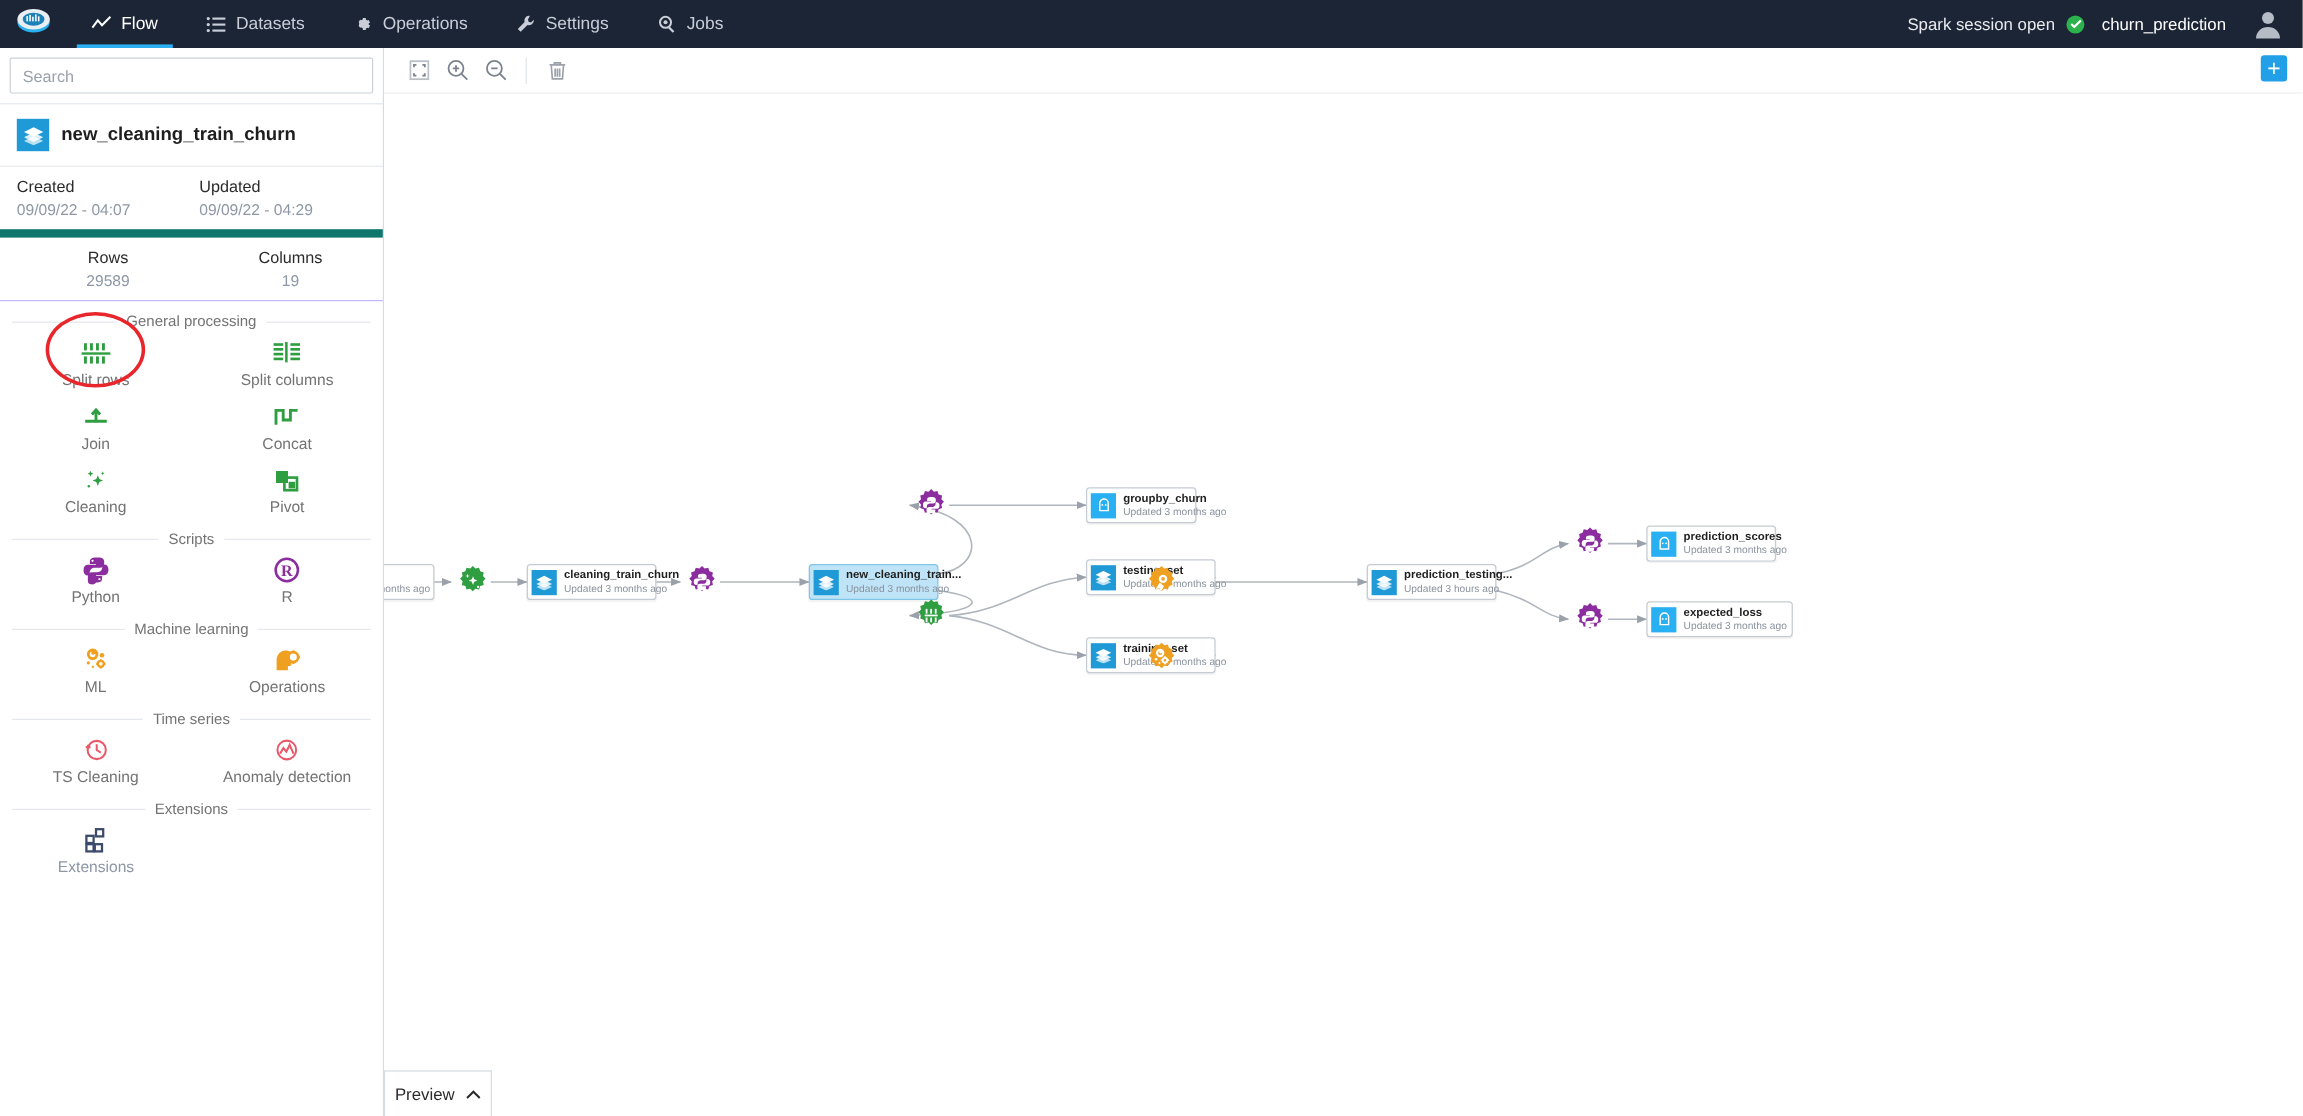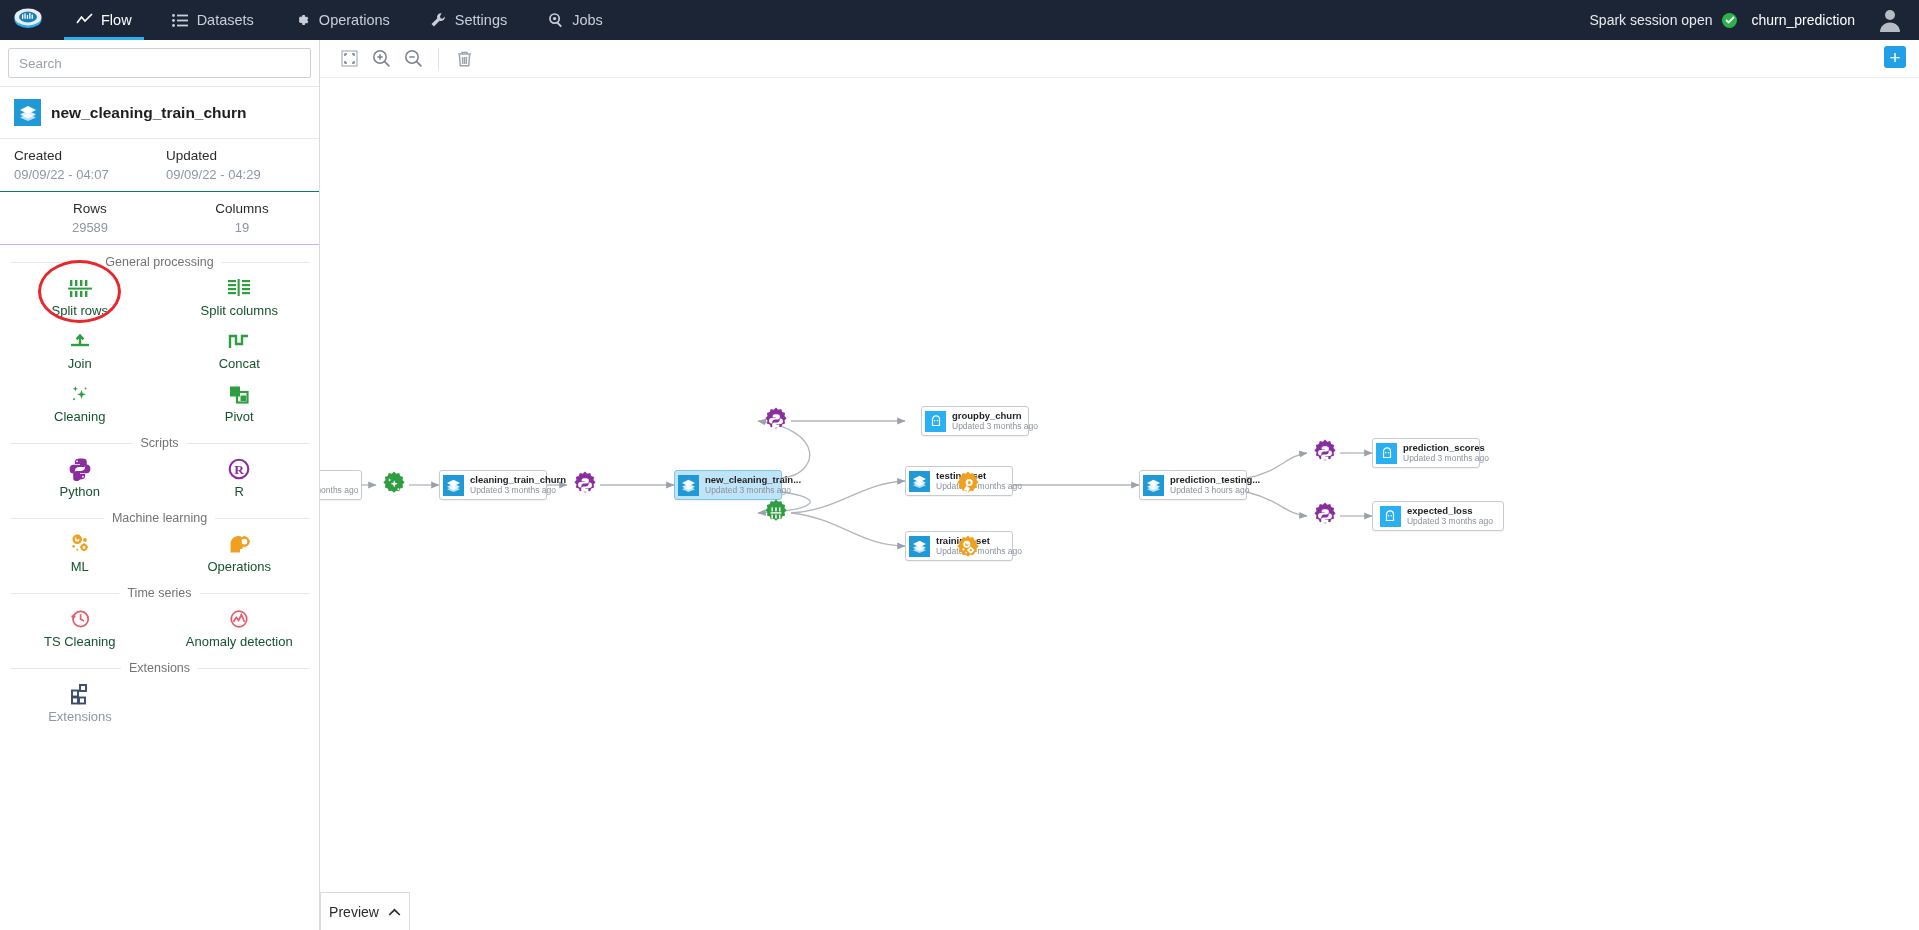--- a/index.html
+++ b/index.html
@@ -80,21 +80,21 @@
   }
   .ds-icon {
     width: 27px; height: 27px; background: #1f9ad6;
     display: flex; align-items: center; justify-content: center;
     flex: 0 0 auto;
   }
   .ds-title { font-size: 15.5px; font-weight: bold; color: #1e1e1e; }
 
   .ds-meta {
     display: flex; padding: 9px 0 9px 14px;
-    border-bottom: 1px solid #0f766e;
+    border-bottom: 7px solid #0f766e;
   }
   .ds-meta:last-child { border-bottom: 1px solid #c4b5fd; text-align: center; }
   .meta-col { width: 152px; }
   .meta-label { font-size: 13.5px; color: #2b2b2b; margin-bottom: 4px; }
   .meta-value { font-size: 13px; color: #8d97a5; }
 
   
   .palette { padding-top: 4px; }
   .sec-head {
     display: flex; align-items: center;
@@ -105,21 +105,21 @@
   .sec-head .txt { padding: 0 8px; white-space: nowrap; }
 
   .tile-row { display: flex; }
   .tile {
     width: 160px; padding: 5px 0 6px 0;
     display: flex; flex-direction: column;
     align-items: center; gap: 3px;
     cursor: pointer; position: relative;
   }
   .tile-ico { height: 24px; display: flex; align-items: center; justify-content: center; }
-  .tile-label { font-size: 13px; color: #14532d; }
+  .tile-label { font-size: 13px; color: #737373; }
   .tile.muted .tile-label { color: #8d97a5; }
 
   
   .annot-circle {
     position: absolute;
     left: 38px; top: 260px;
     width: 83px; height: 63px;
     border: 3.5px solid #e8262b;
     border-radius: 50%;
     pointer-events: none;
@@ -726,21 +726,21 @@
             <polygon points="9,8.6 17,12.6 9,16 1,12.6" opacity="0.7"></polygon>
               </g>
             </svg>
         </span>
         <span class="node-txt">
           <span class="node-name">new_cleaning_train...</span>
           <span class="node-sub">Updated 3 months ago</span>
         </span>
       </div>
 
-      <div class="node" style="left:585px; top:328px; width:108px;margin-left:16px;">
+      <div class="node" style="left:585px; top:328px; width:92px;">
         <span class="node-ico folder">
           <svg width="14" height="14" viewBox="0 0 14 14" fill="none" stroke="#fff" stroke-width="1.2">
             <path d="M3.5 11.5V5.4a3.5 3.5 0 0 1 7 0v6.1z"></path>
             <circle cx="5.6" cy="6.8" r="0.75" fill="#fff" stroke="none"></circle>
             <circle cx="8.4" cy="6.8" r="0.75" fill="#fff" stroke="none"></circle>
           </svg>
         </span>
         <span class="node-txt">
           <span class="node-name">groupby_churn</span>
           <span class="node-sub">Updated 3 months ago</span>
@@ -802,21 +802,21 @@
             <circle cx="5.6" cy="6.8" r="0.75" fill="#fff" stroke="none"></circle>
             <circle cx="8.4" cy="6.8" r="0.75" fill="#fff" stroke="none"></circle>
           </svg>
         </span>
         <span class="node-txt">
           <span class="node-name">prediction_scores</span>
           <span class="node-sub">Updated 3 months ago</span>
         </span>
       </div>
 
-      <div class="node" style="left:1052px; top:423px; width:132px;justify-content:center;">
+      <div class="node" style="left:1052px; top:423px; width:122px;">
         <span class="node-ico folder">
           <svg width="14" height="14" viewBox="0 0 14 14" fill="none" stroke="#fff" stroke-width="1.2">
             <path d="M3.5 11.5V5.4a3.5 3.5 0 0 1 7 0v6.1z"></path>
             <circle cx="5.6" cy="6.8" r="0.75" fill="#fff" stroke="none"></circle>
             <circle cx="8.4" cy="6.8" r="0.75" fill="#fff" stroke="none"></circle>
           </svg>
         </span>
         <span class="node-txt">
           <span class="node-name">expected_loss</span>
           <span class="node-sub">Updated 3 months ago</span>

